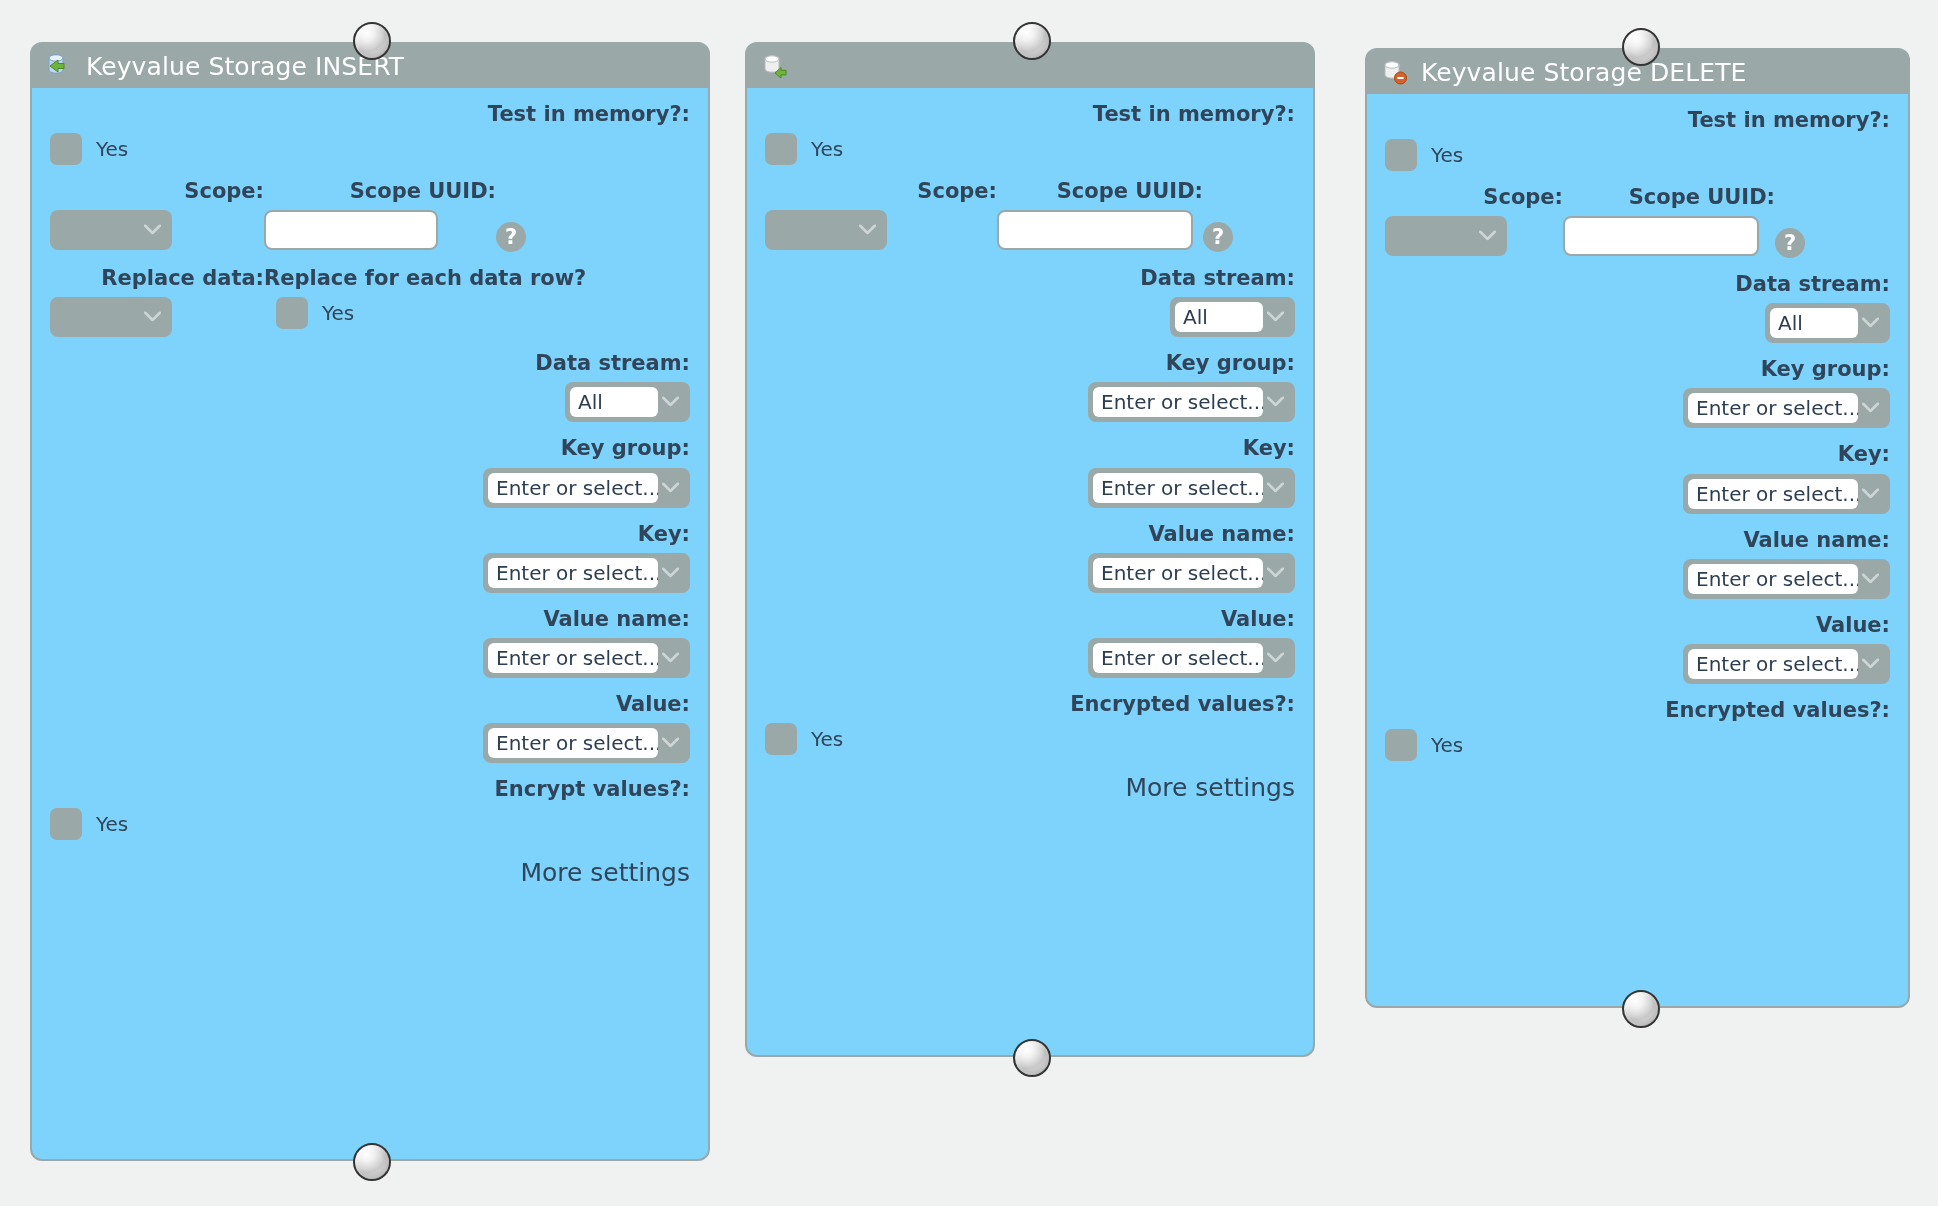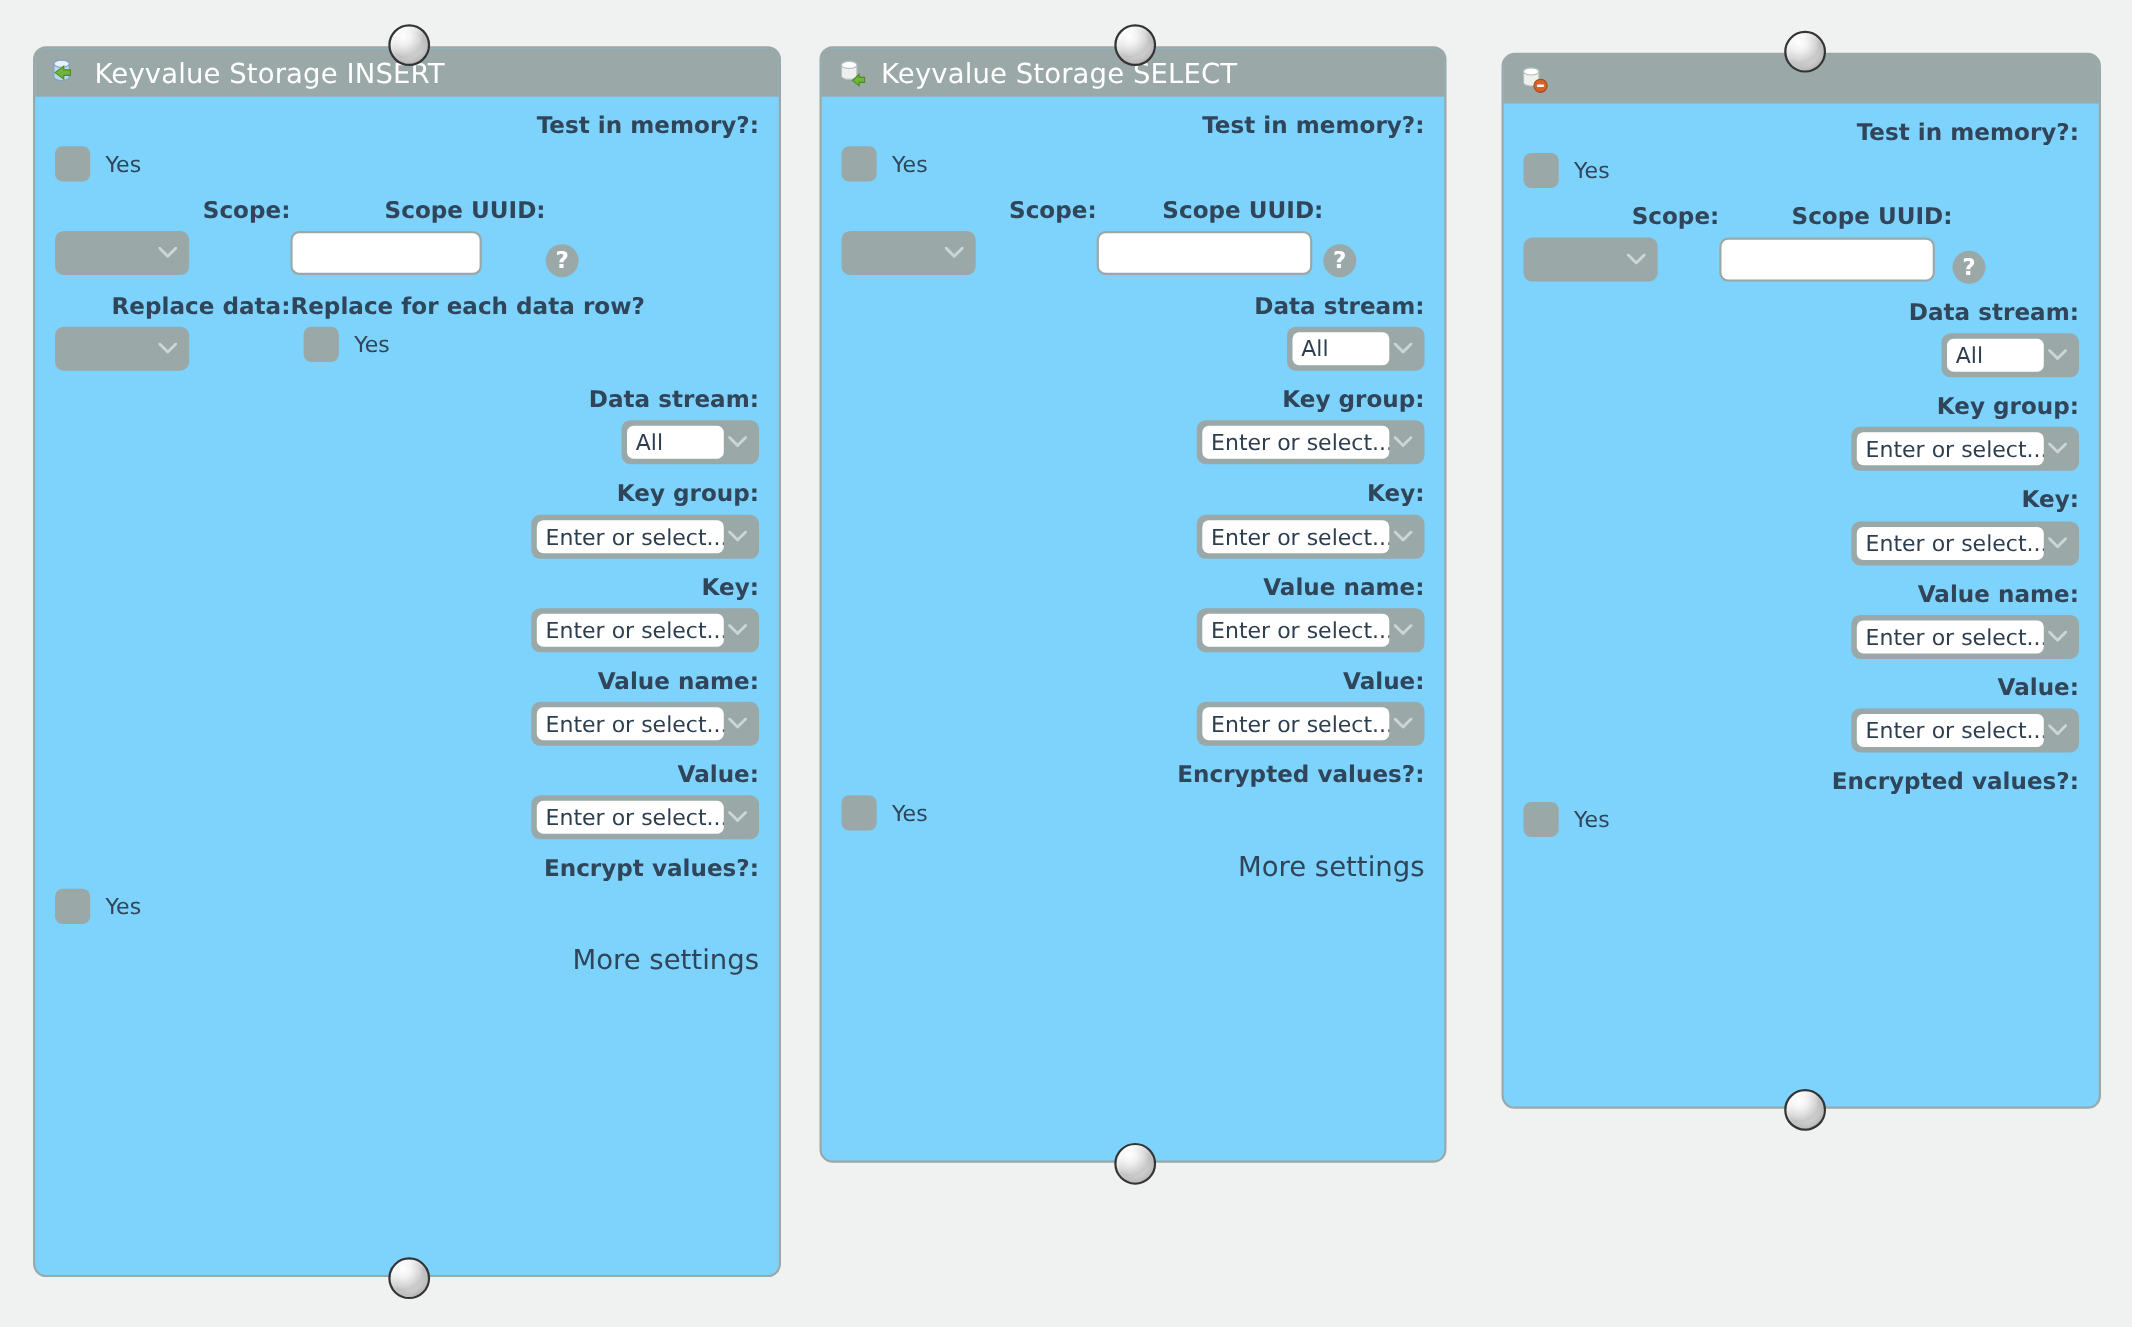--- a/index.html
+++ b/index.html
@@ -315,21 +315,20 @@
 
     <div class="panel-titlebar">
       <span>
         <svg class="node-icon" viewBox="0 0 30 30">
           <ellipse cx="11" cy="8" rx="7" ry="3.2" fill="#ffffff" stroke="#b7bcbc" stroke-width="1"></ellipse>
           <path d="M4 8 v10 a7 3.2 0 0 0 14 0 V8 z" fill="#eeefef" stroke="#b7bcbc" stroke-width="1"></path>
           <ellipse cx="11" cy="8" rx="7" ry="3.2" fill="#ffffff" stroke="#b7bcbc" stroke-width="1"></ellipse>
           <path d="M14 22 L20 16.5 v2.8 h5 v4.6 h-5 V27 z" fill="#6fb43c" stroke="#4d8a22" stroke-width="1"></path>
         </svg>
       </span>
-      <span class="panel-title">Keyvalue Storage SELECT</span>
     </div>
 
     <div class="panel-body">
 
       <div class="block">
         <div class="field-label">Test in memory?:</div>
         <div class="check-row">
           <div class="checkbox"></div>
           <span class="check-text">Yes</span>
         </div>
@@ -435,20 +434,21 @@
     <div class="panel-titlebar">
       <span>
         <svg class="node-icon" viewBox="0 0 30 30">
           <ellipse cx="11" cy="8" rx="7" ry="3.2" fill="#ffffff" stroke="#b7bcbc" stroke-width="1"></ellipse>
           <path d="M4 8 v10 a7 3.2 0 0 0 14 0 V8 z" fill="#eeefef" stroke="#b7bcbc" stroke-width="1"></path>
           <ellipse cx="11" cy="8" rx="7" ry="3.2" fill="#ffffff" stroke="#b7bcbc" stroke-width="1"></ellipse>
           <circle cx="19.5" cy="21" r="6" fill="#d4622a" stroke="#a84716" stroke-width="1"></circle>
           <rect x="16.2" y="19.9" width="6.6" height="2.2" rx="1" fill="#ffffff"></rect>
         </svg>
       </span>
+      <span class="panel-title">Keyvalue Storage DELETE</span>
     </div>
 
     <div class="panel-body">
 
       <div class="block">
         <div class="field-label">Test in memory?:</div>
         <div class="check-row">
           <div class="checkbox"></div>
           <span class="check-text">Yes</span>
         </div>

